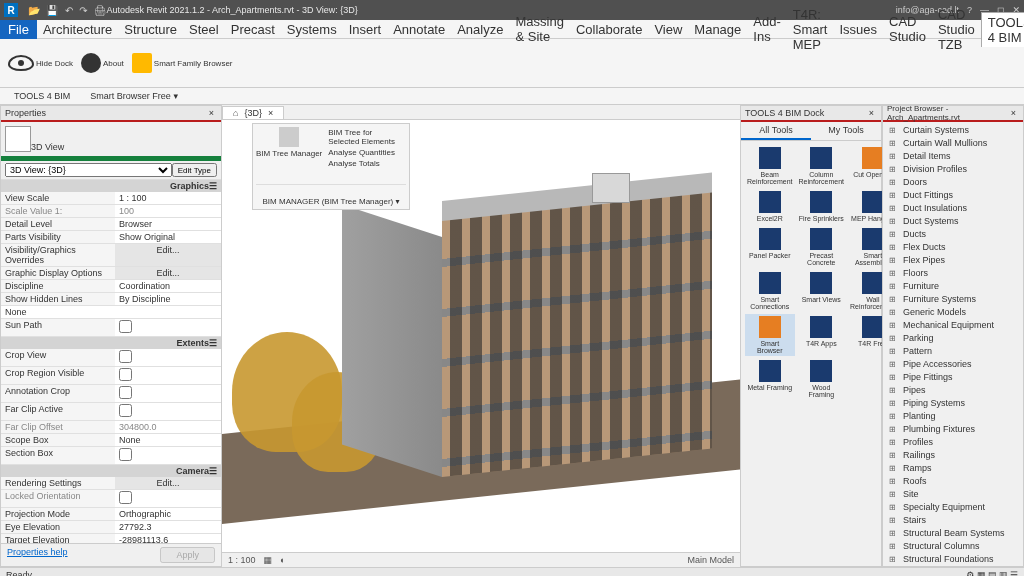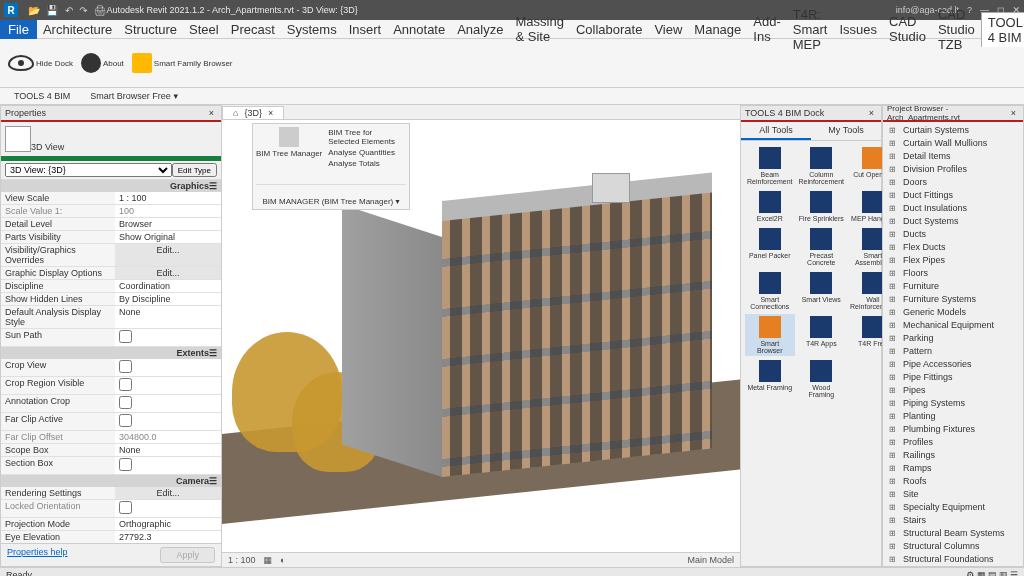--- a/index.html
+++ b/index.html
@@ -188,21 +188,20 @@
         </div>
         <div class="row">
           <div class="k">Discipline</div>
           <div class="v">Coordination</div>
         </div>
         <div class="row">
           <div class="k">Show Hidden Lines</div>
           <div class="v">By Discipline</div>
         </div>
         <div class="row">
-          <div class="k">Default Analysis Display Style</div>
           <div class="v">None</div>
         </div>
         <div class="row">
           <div class="k">Sun Path</div>
           <div class="v"><input type="checkbox" style=""></div>
         </div>
         <div class="grp">
           <span>Extents</span>
           <span>☰</span>
         </div>

